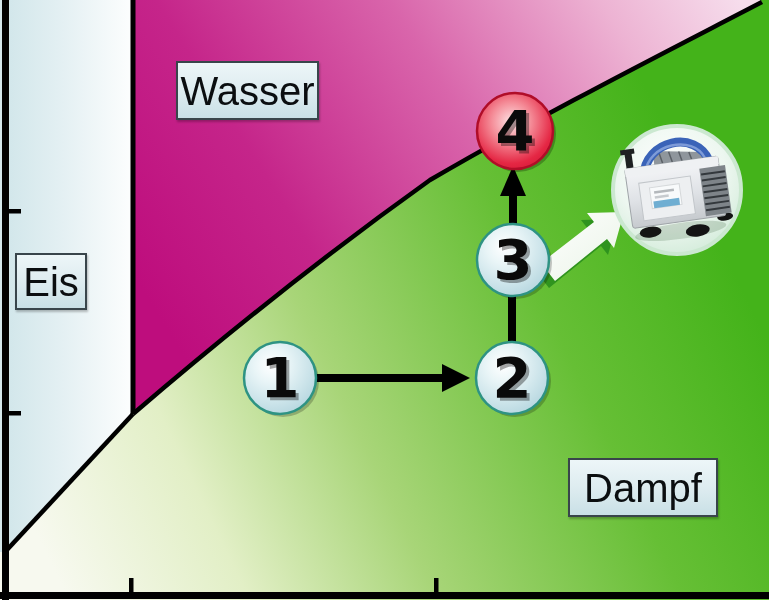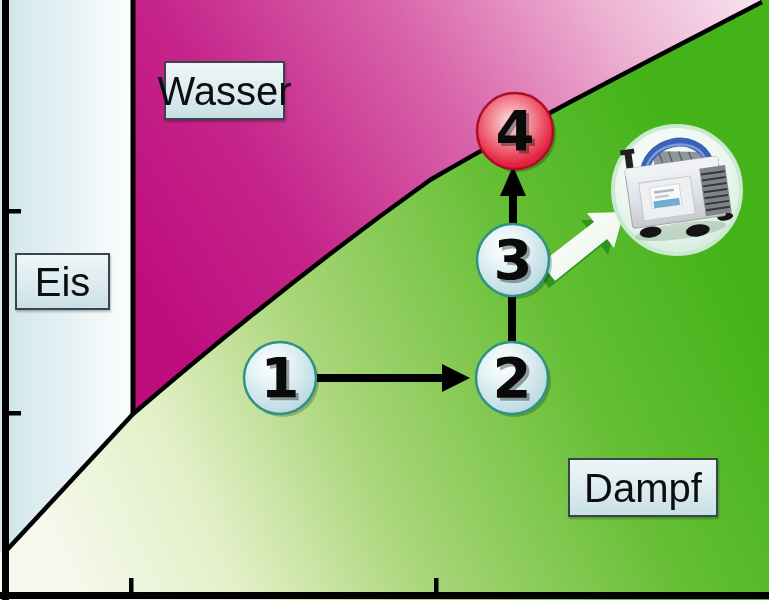--- a/index.html
+++ b/index.html
@@ -16,22 +16,22 @@
     display:flex;align-items:center;justify-content:center;
     background:linear-gradient(180deg,#EDF6F8 0%,#DCEBEF 55%,#C9E0E6 100%);
     border:2px solid #39454B;
     box-sizing:border-box;
     color:#0B0E10;
     font-size:40px;
     line-height:1;
     letter-spacing:0px;
     box-shadow:1px 2px 2px rgba(0,0,0,0.25);
   }
-  .label-wasser{left:164px;top:61px;width:121px;height:59px;}
-  .label-eis{left:15px;top:253px;width:95px;height:57px;}
+  .label-wasser{left:176px;top:61px;width:143px;height:59px;}
+  .label-eis{left:15px;top:253px;width:72px;height:57px;}
   .label-dampf{left:568px;top:458px;width:150px;height:59px;}
   .digit{
     font-family:"DejaVu Sans", sans-serif;
     font-weight:bold;
     font-size:56px;
   }
 </style>
 </head>
 <body>
 

